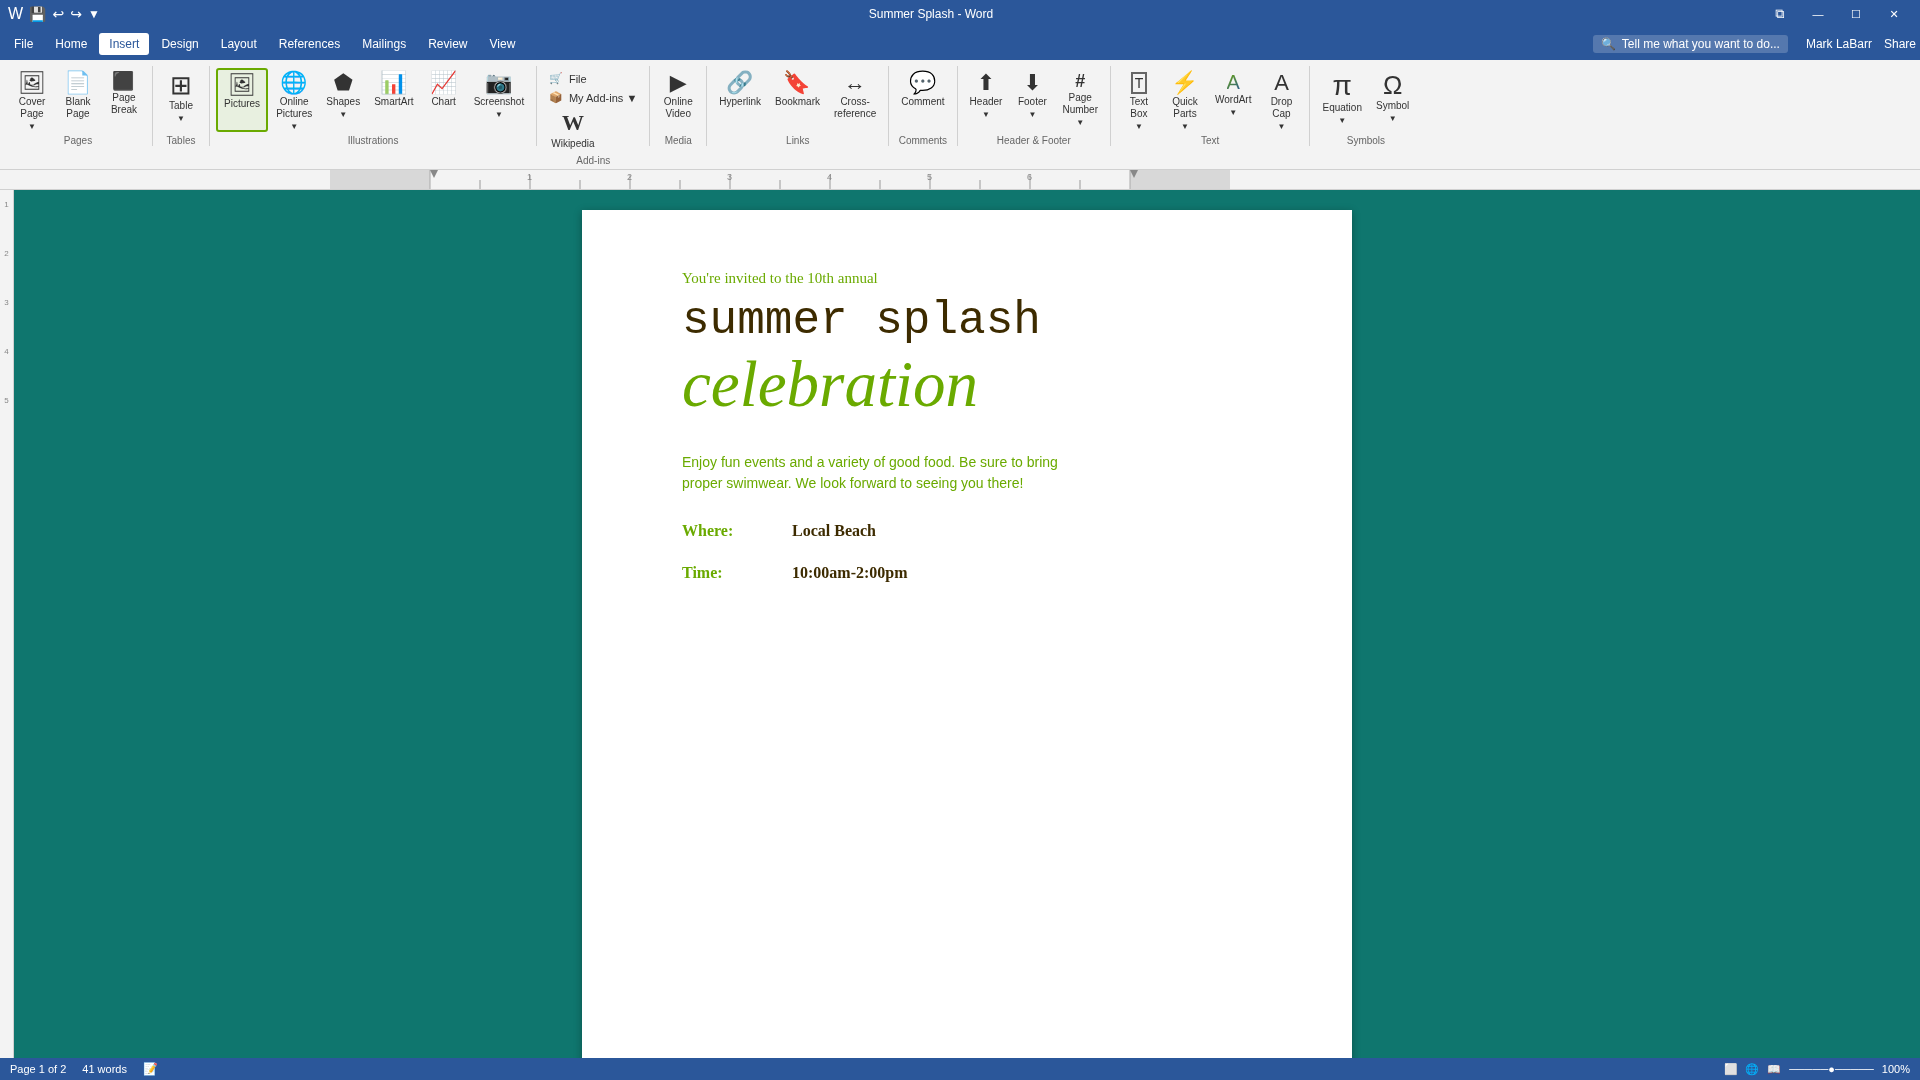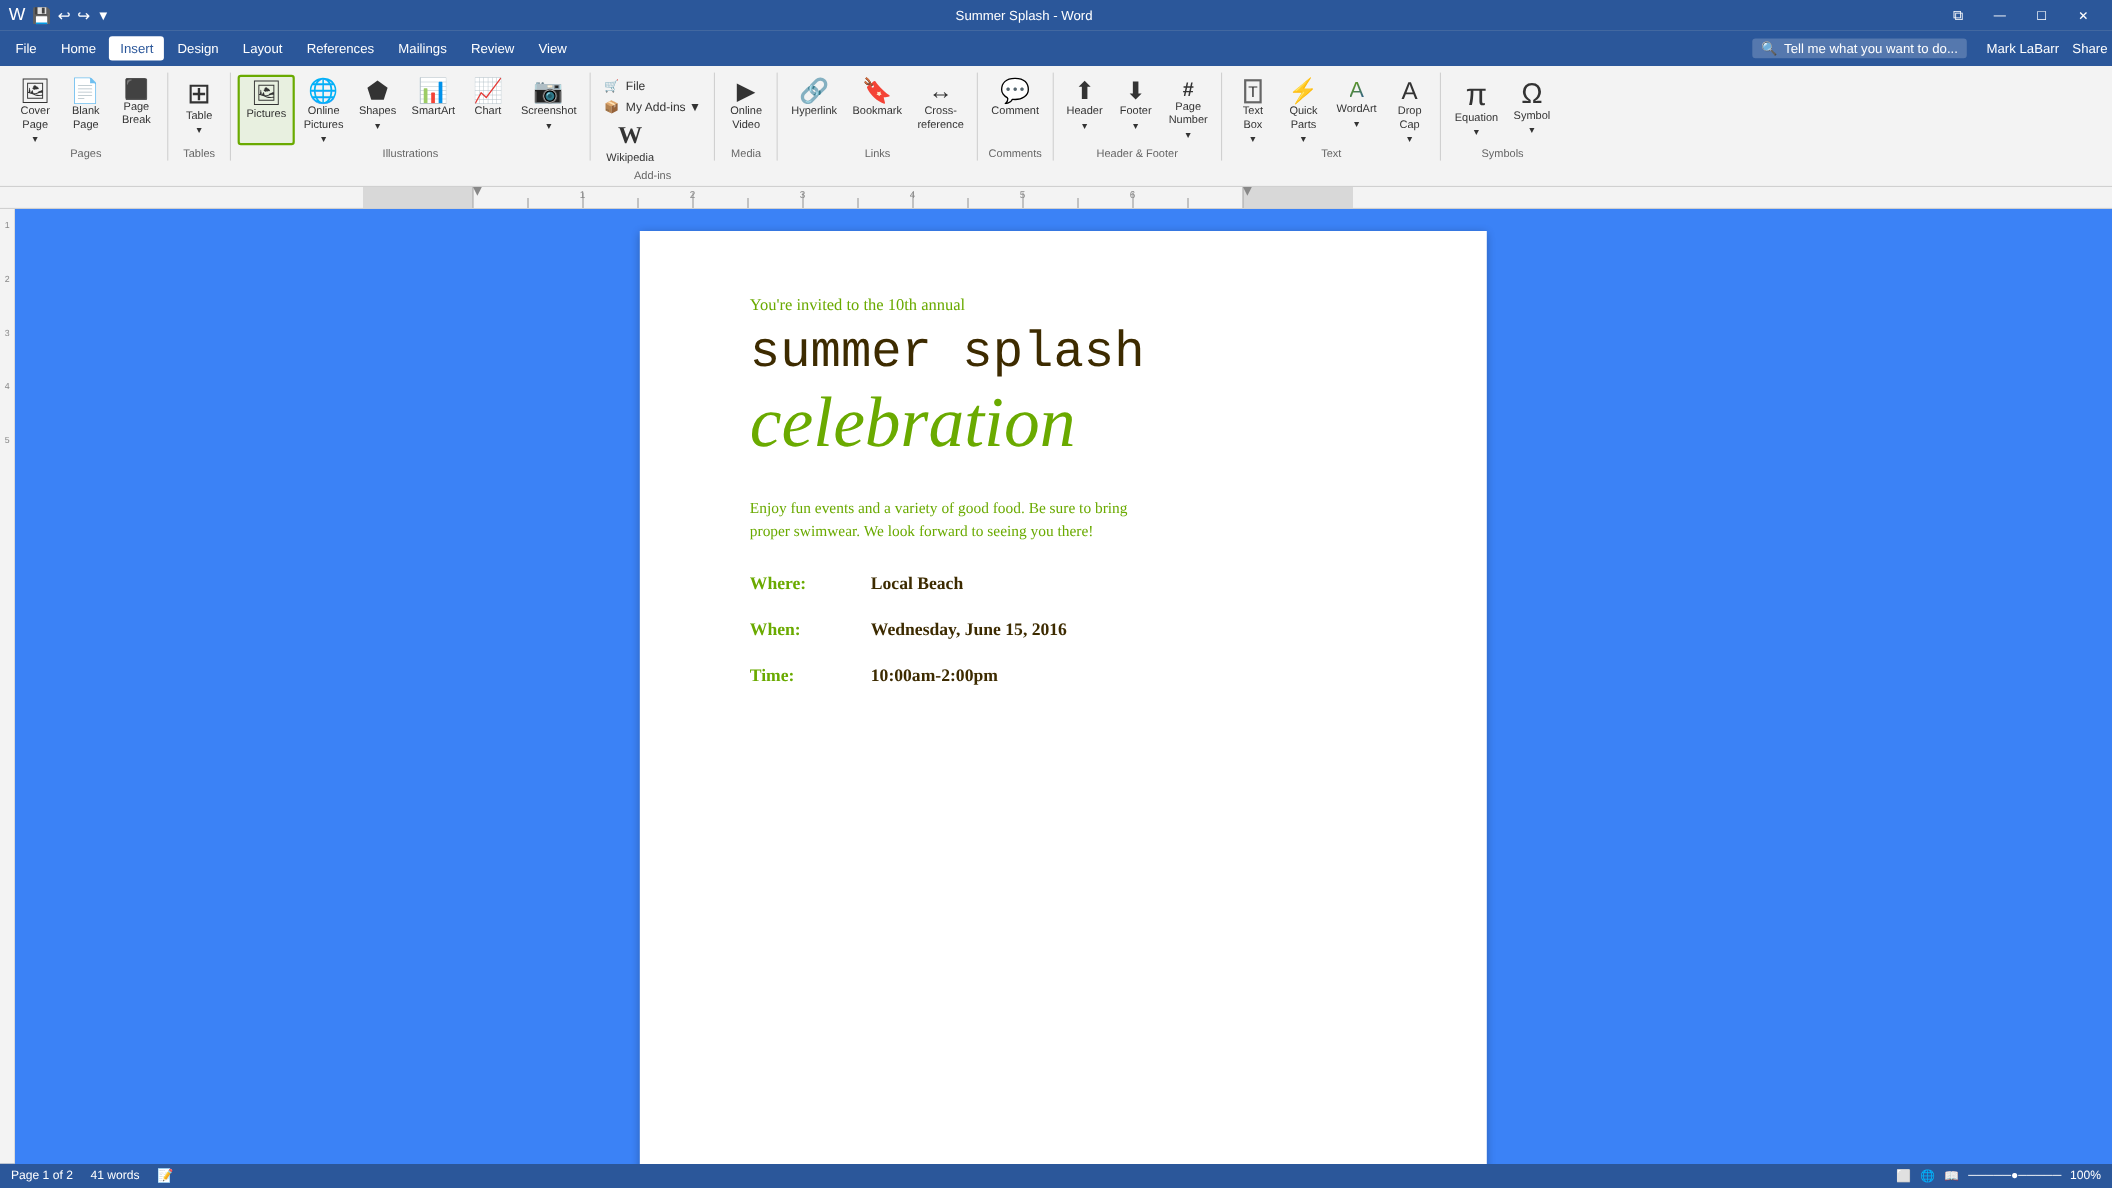--- a/index.html
+++ b/index.html
@@ -144,41 +144,41 @@
       align-items: center;
       font-size: 8px;
       color: #888;
       padding-top: 10px;
       gap: 40px;
     }
 
     
     #doc-area {
       flex: 1;
-      background: #3b82f6;
+      background: #0f766e;
       overflow-y: auto;
       display: flex;
       justify-content: center;
       padding: 20px 0;
     }
 
     
     #page {
       background: white;
       width: 770px;
       min-height: 900px;
       box-shadow: 0 2px 8px rgba(0,0,0,0.3);
       padding: 60px 80px 60px 100px;
       position: relative;
     }
 
     .doc-subtitle { color: #6aaa00; font-size: 15px; font-family: Georgia, serif; margin-bottom: 8px; }
     .doc-title1 { color: #3d2b00; font-size: 46px; font-family: Liberation Mono, monospace; font-weight: normal; margin-bottom: 0; }
     .doc-title2 { color: #6aaa00; font-size: 65px; font-family: Georgia, serif; font-weight: normal; margin-bottom: 30px; font-style: italic; }
-    .doc-body { color: #6aaa00; font-size: 14px; font-family: Liberation Serif, serif; margin-bottom: 28px; line-height: 1.5; margin-top: 12px; }
+    .doc-body { color: #6aaa00; font-size: 14px; font-family: Liberation Sans, sans-serif; margin-bottom: 28px; line-height: 1.5; margin-top: 12px; }
     .doc-field { display: flex; align-items: center; margin-bottom: 24px; }
     .doc-label { color: #6aaa00; font-size: 16px; font-family: Georgia, serif; font-weight: bold; min-width: 90px; }
     .doc-value { color: #3d2b00; font-size: 16px; font-family: Georgia, serif; font-weight: bold; margin-left: 20px; }
 
     
     #status-bar {
       background: #2b579a;
       height: 22px;
       display: flex;
       align-items: center;
@@ -485,24 +485,20 @@
       <p class="doc-body">
         Enjoy fun events and a variety of good food. Be sure to bring<br>
         proper swimwear. We look forward to seeing you there!
       </p>
 
       <div class="doc-field">
         <span class="doc-label">Where:</span>
         <span class="doc-value">Local Beach</span>
       </div>
 
-      <div class="doc-field">
-        <span class="doc-label">When:</span>
-        <span class="doc-value">Wednesday, June 15, 2016</span>
-      </div>
 
       <div class="doc-field">
         <span class="doc-label">Time:</span>
         <span class="doc-value">10:00am-2:00pm</span>
       </div>
 
     </div>
   </div>
 
 </div>

